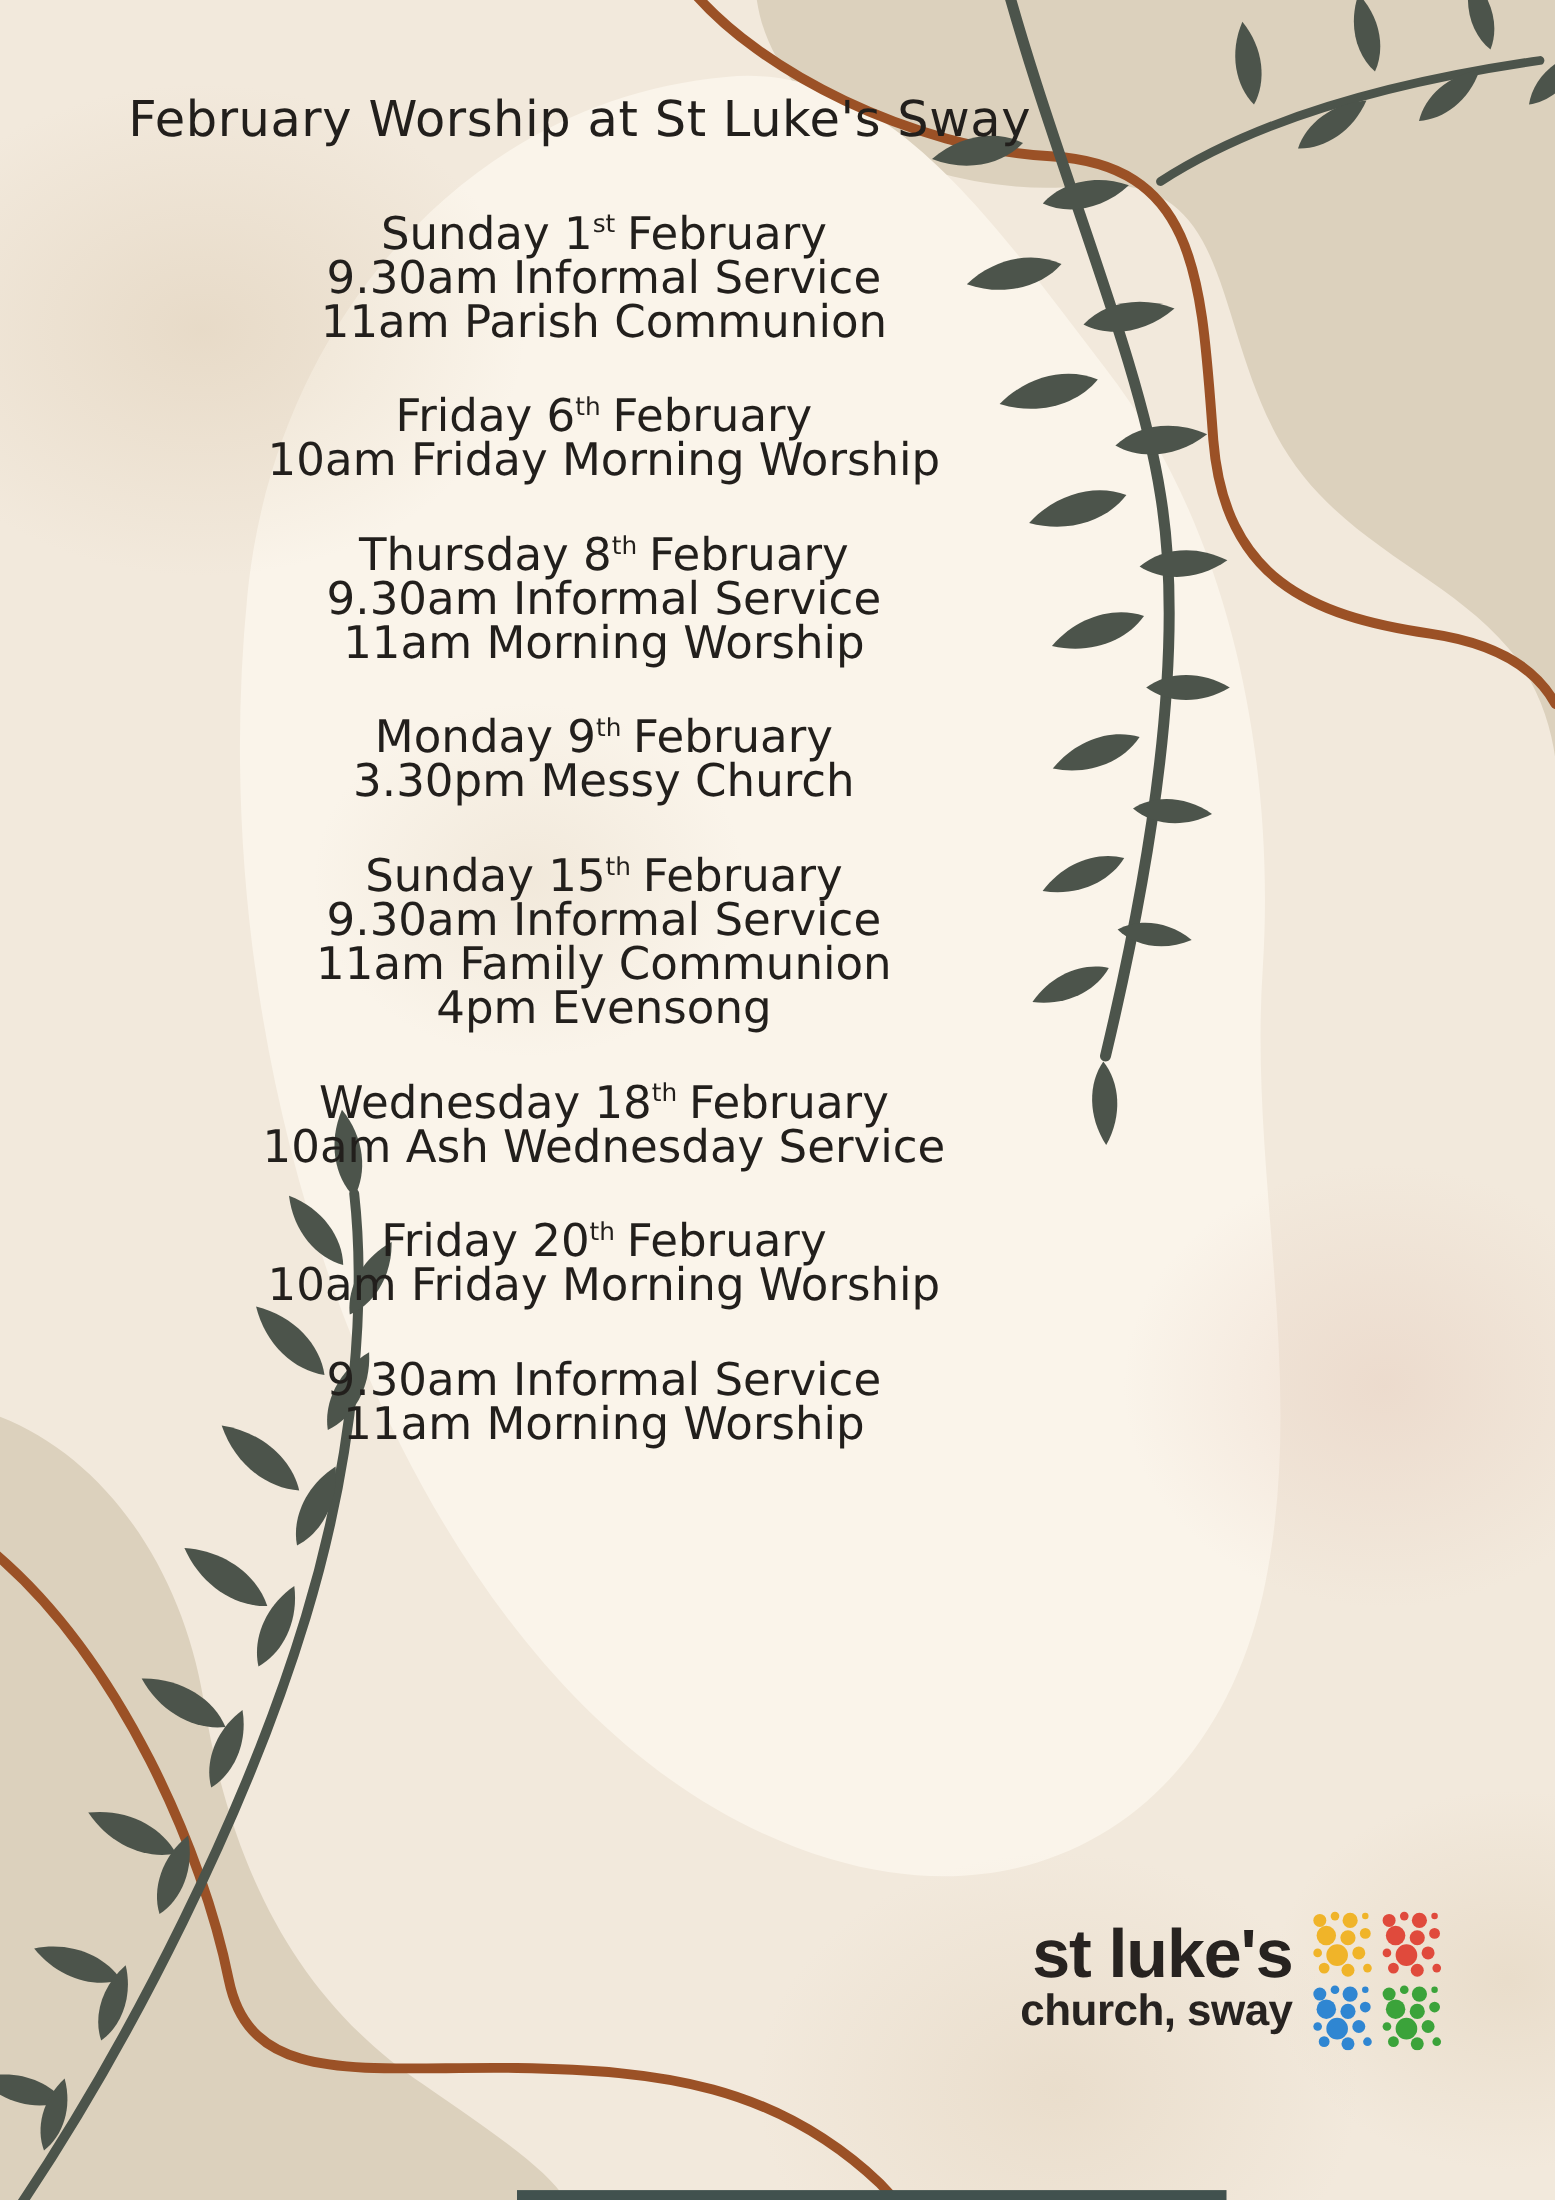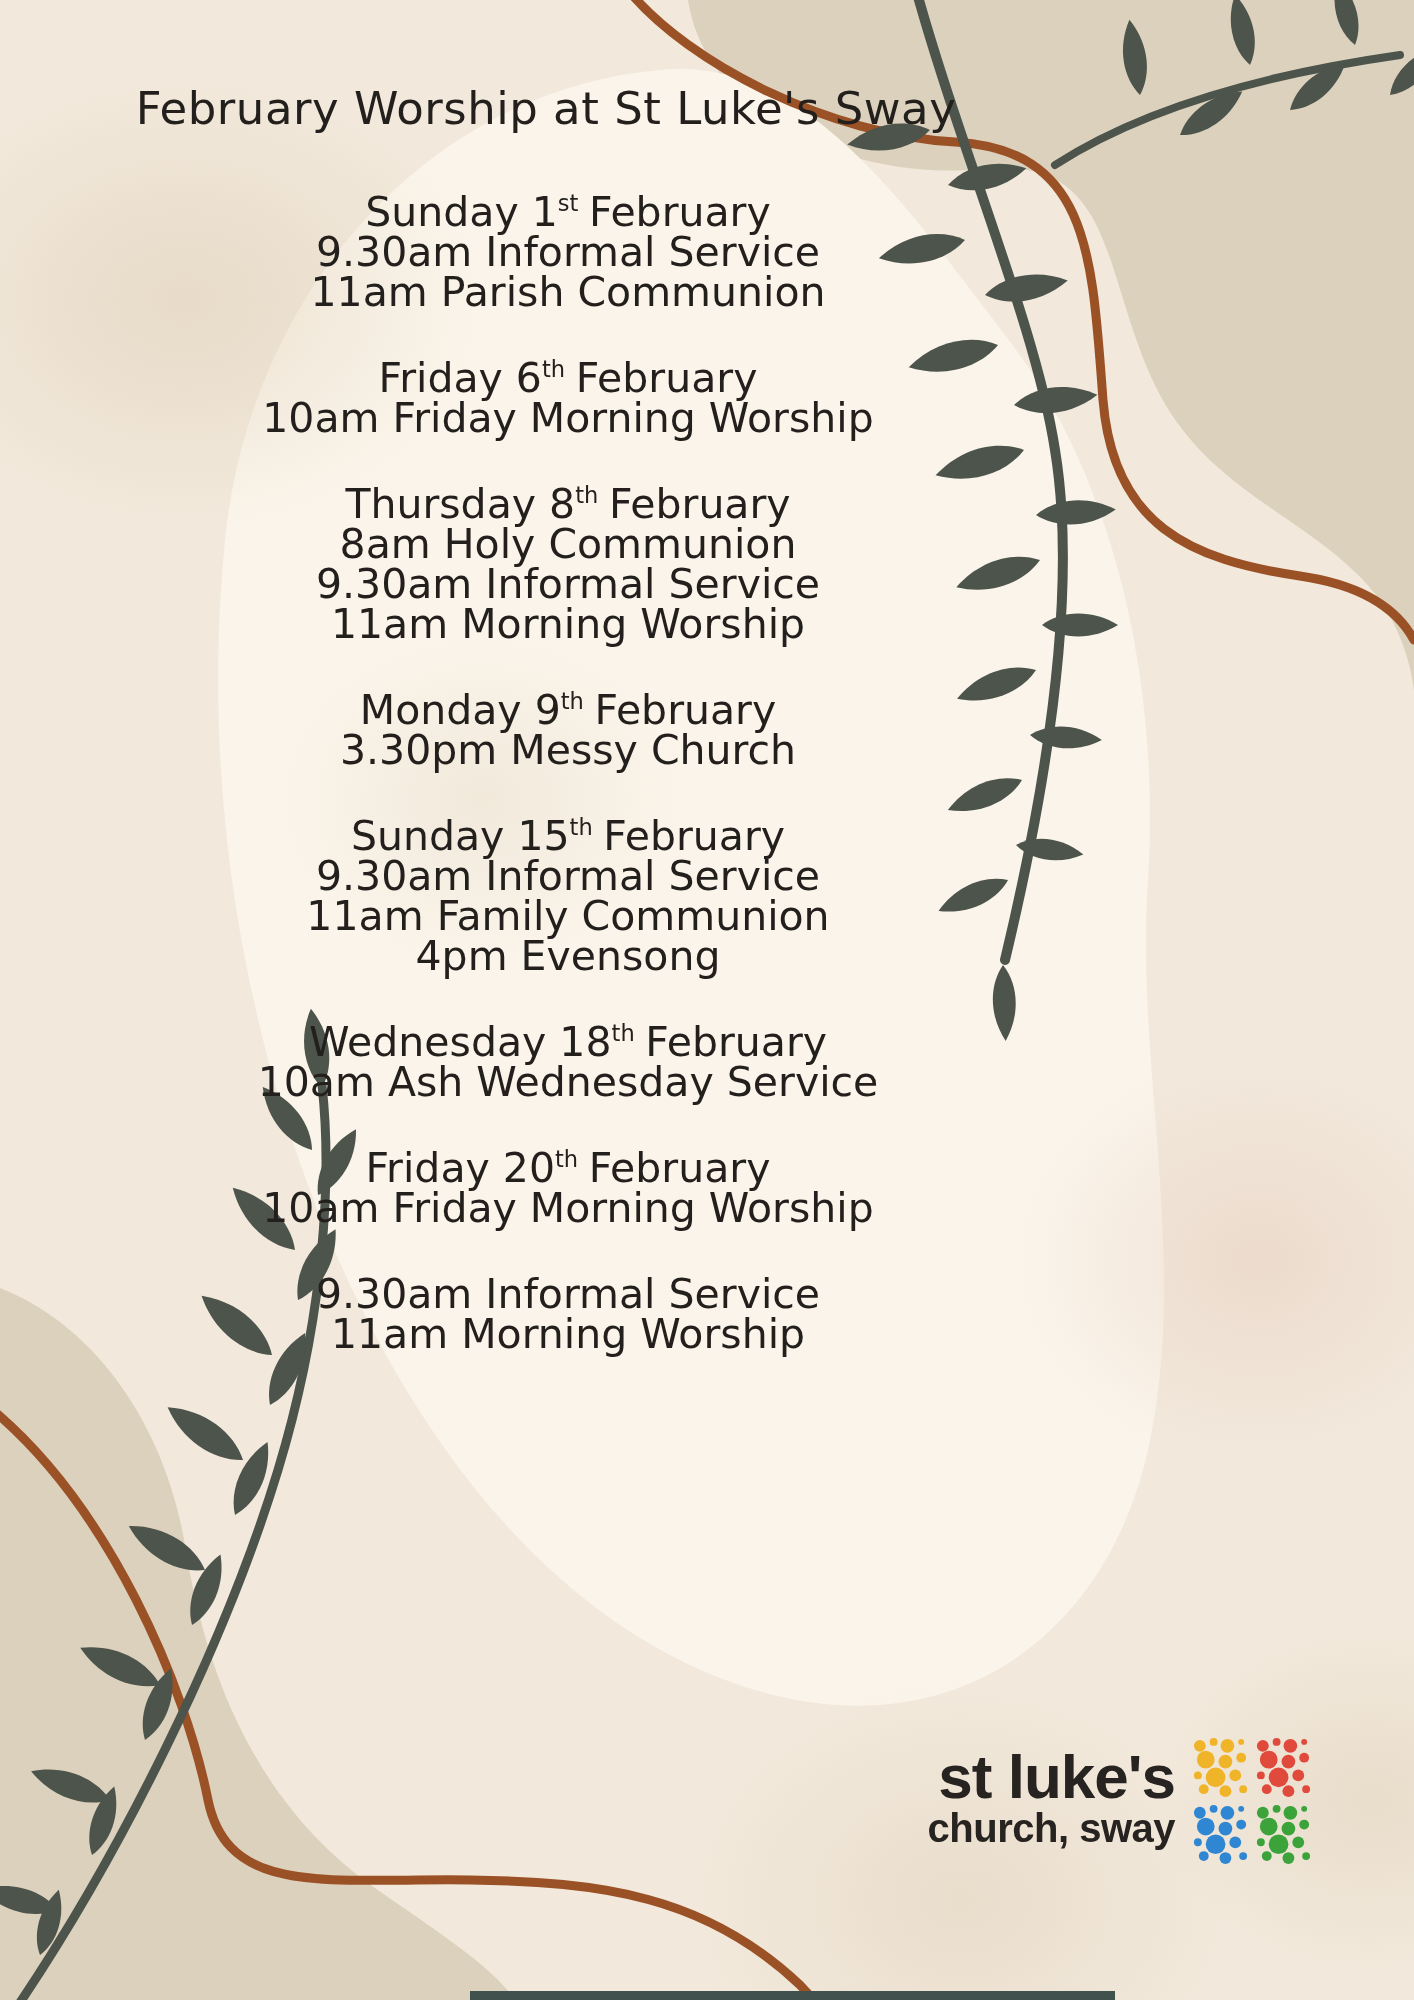--- a/index.html
+++ b/index.html
@@ -13,21 +13,21 @@
   .layer{position:absolute;top:0;left:0;width:1414px;height:2000px;}
   .washes{
     pointer-events:none;
     background:
       radial-gradient(420px 320px at 13% 15%, rgba(214,195,167,.38), transparent 70%),
       radial-gradient(280px 230px at 34% 40%, rgba(219,203,179,.28), transparent 70%),
       radial-gradient(330px 280px at 89% 63%, rgba(228,200,185,.42), transparent 72%),
       radial-gradient(380px 300px at 68% 95%, rgba(223,207,184,.45), transparent 72%),
       radial-gradient(300px 240px at 97% 90%, rgba(216,198,170,.35), transparent 72%);
   }
-  .content-col{position:absolute;left:0;width:1054px;text-align:center;padding-left:19px;}
+  .content-col{position:absolute;left:0;width:1054px;text-align:center;}
   .title{top:82px;font-size:45px;letter-spacing:.5px;}
   .schedule{top:192px;}
   .event{margin-bottom:46px;font-size:41px;margin-left:44px;}
   .event div{line-height:40px;}
   .event sup{font-size:.55em;line-height:0;}
   .event .month{margin-left:.26em;}
   .logo{
     position:absolute;top:1734px;right:100px;
     display:flex;align-items:center;gap:15px;
     font-family:Liberation Sans, sans-serif;font-weight:bold;
@@ -116,21 +116,20 @@
         <div><span>Sunday 1</span><sup>st</sup><span class="month">February</span></div>
         <div>9.30am Informal Service</div>
         <div>11am Parish Communion</div>
       </div>
       <div class="event">
         <div><span>Friday 6</span><sup>th</sup><span class="month">February</span></div>
         <div>10am Friday Morning Worship</div>
       </div>
       <div class="event">
         <div><span>Thursday 8</span><sup>th</sup><span class="month">February</span></div>
-        <div>8am Holy Communion</div>
         <div>9.30am Informal Service</div>
         <div>11am Morning Worship</div>
       </div>
       <div class="event">
         <div><span>Monday 9</span><sup>th</sup><span class="month">February</span></div>
         <div>3.30pm Messy Church</div>
       </div>
       <div class="event">
         <div><span>Sunday 15</span><sup>th</sup><span class="month">February</span></div>
         <div>9.30am Informal Service</div>

